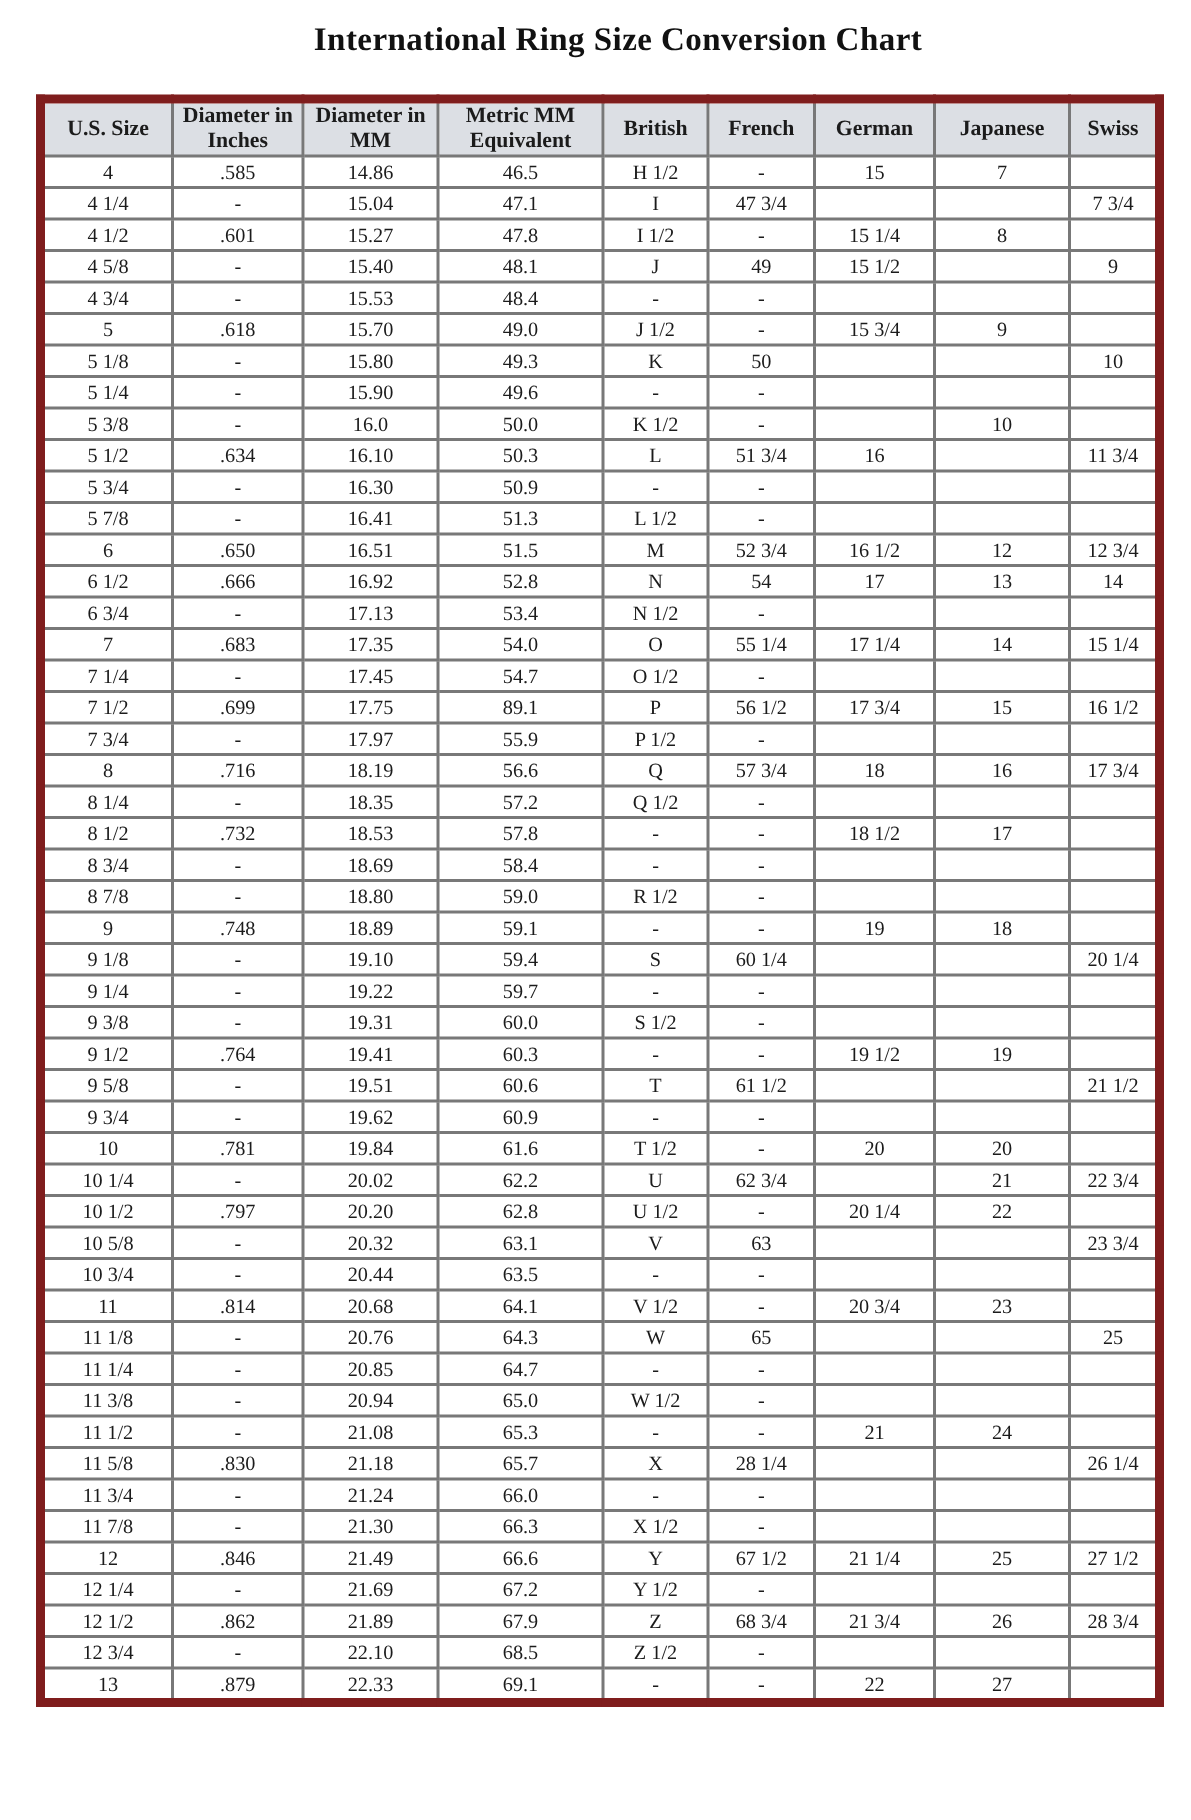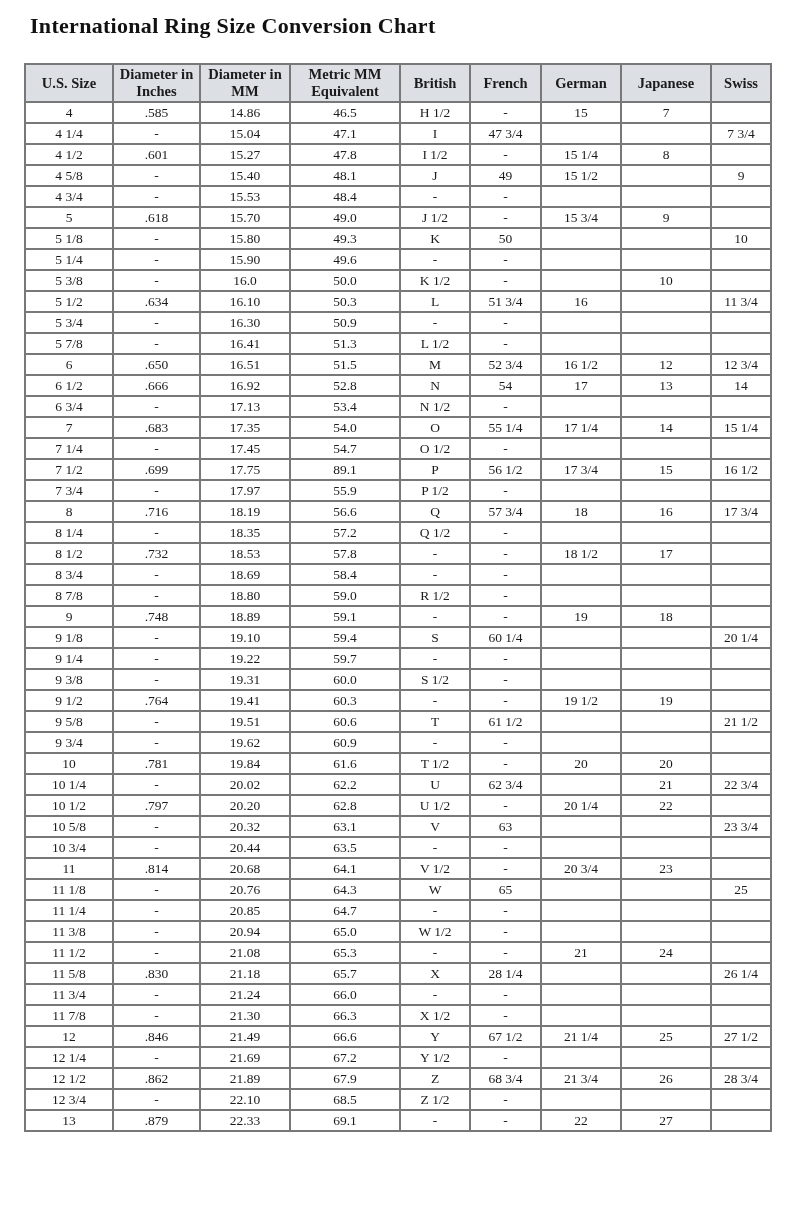--- a/index.html
+++ b/index.html
@@ -17,27 +17,28 @@
     overflow: hidden;
   }
   .page-title {
     font-size: 22px;
     font-weight: bold;
     color: #111111;
     margin: 0;
     padding: 13px 0 0 30px;
     letter-spacing: 0.3px;
     font-family: "Liberation Serif", serif;
+    text-align: center;
   }
   table.ring-table {
     border-collapse: collapse;
     table-layout: fixed;
     width: 746px;
     margin: 24px 0 0 24px;
-    border: 2px solid #7f1d1d;
+    border: 6px solid #7f1d1d;
   }
   table.ring-table th,
   table.ring-table td {
     border: 2px solid #787878;
     text-align: center;
     vertical-align: middle;
     padding: 0 2px;
     color: #1b1b1b;
     overflow: hidden;
     white-space: nowrap;

